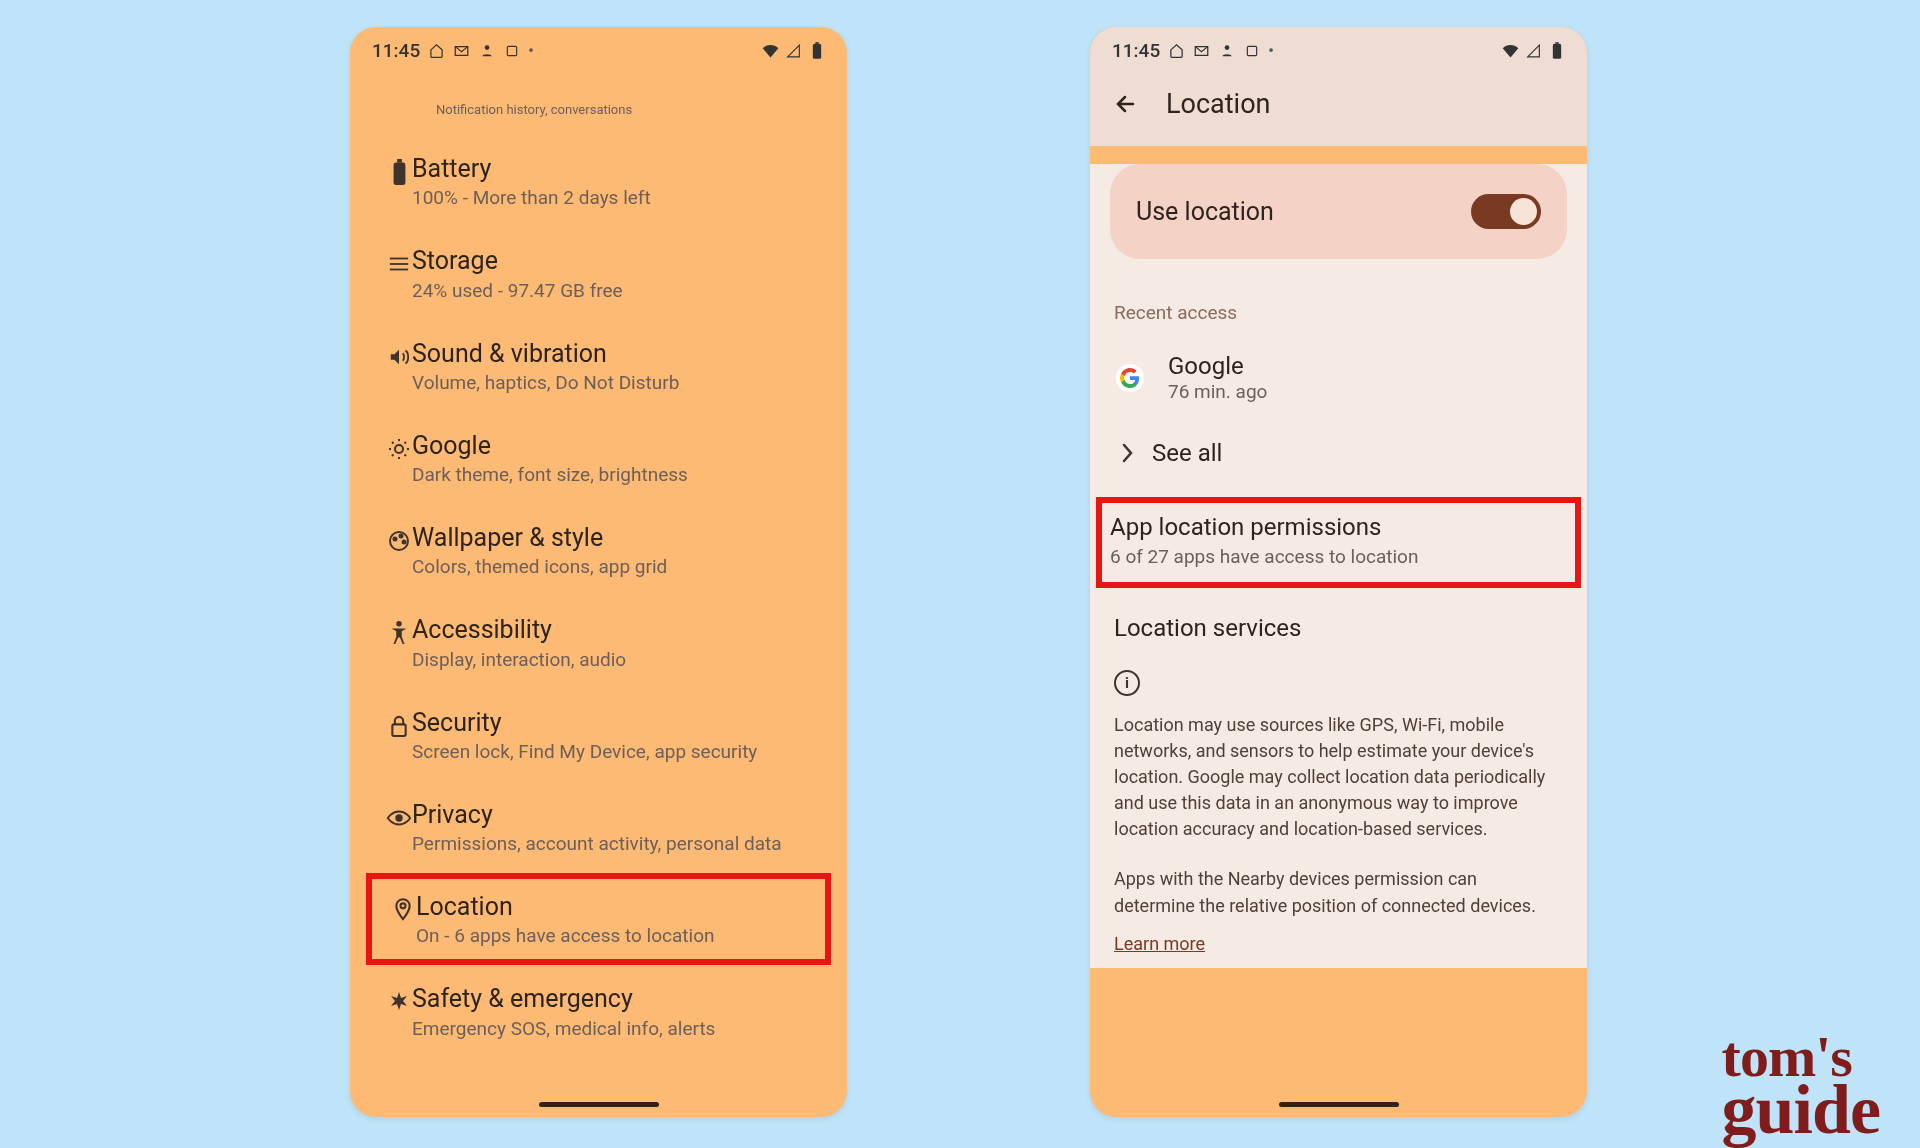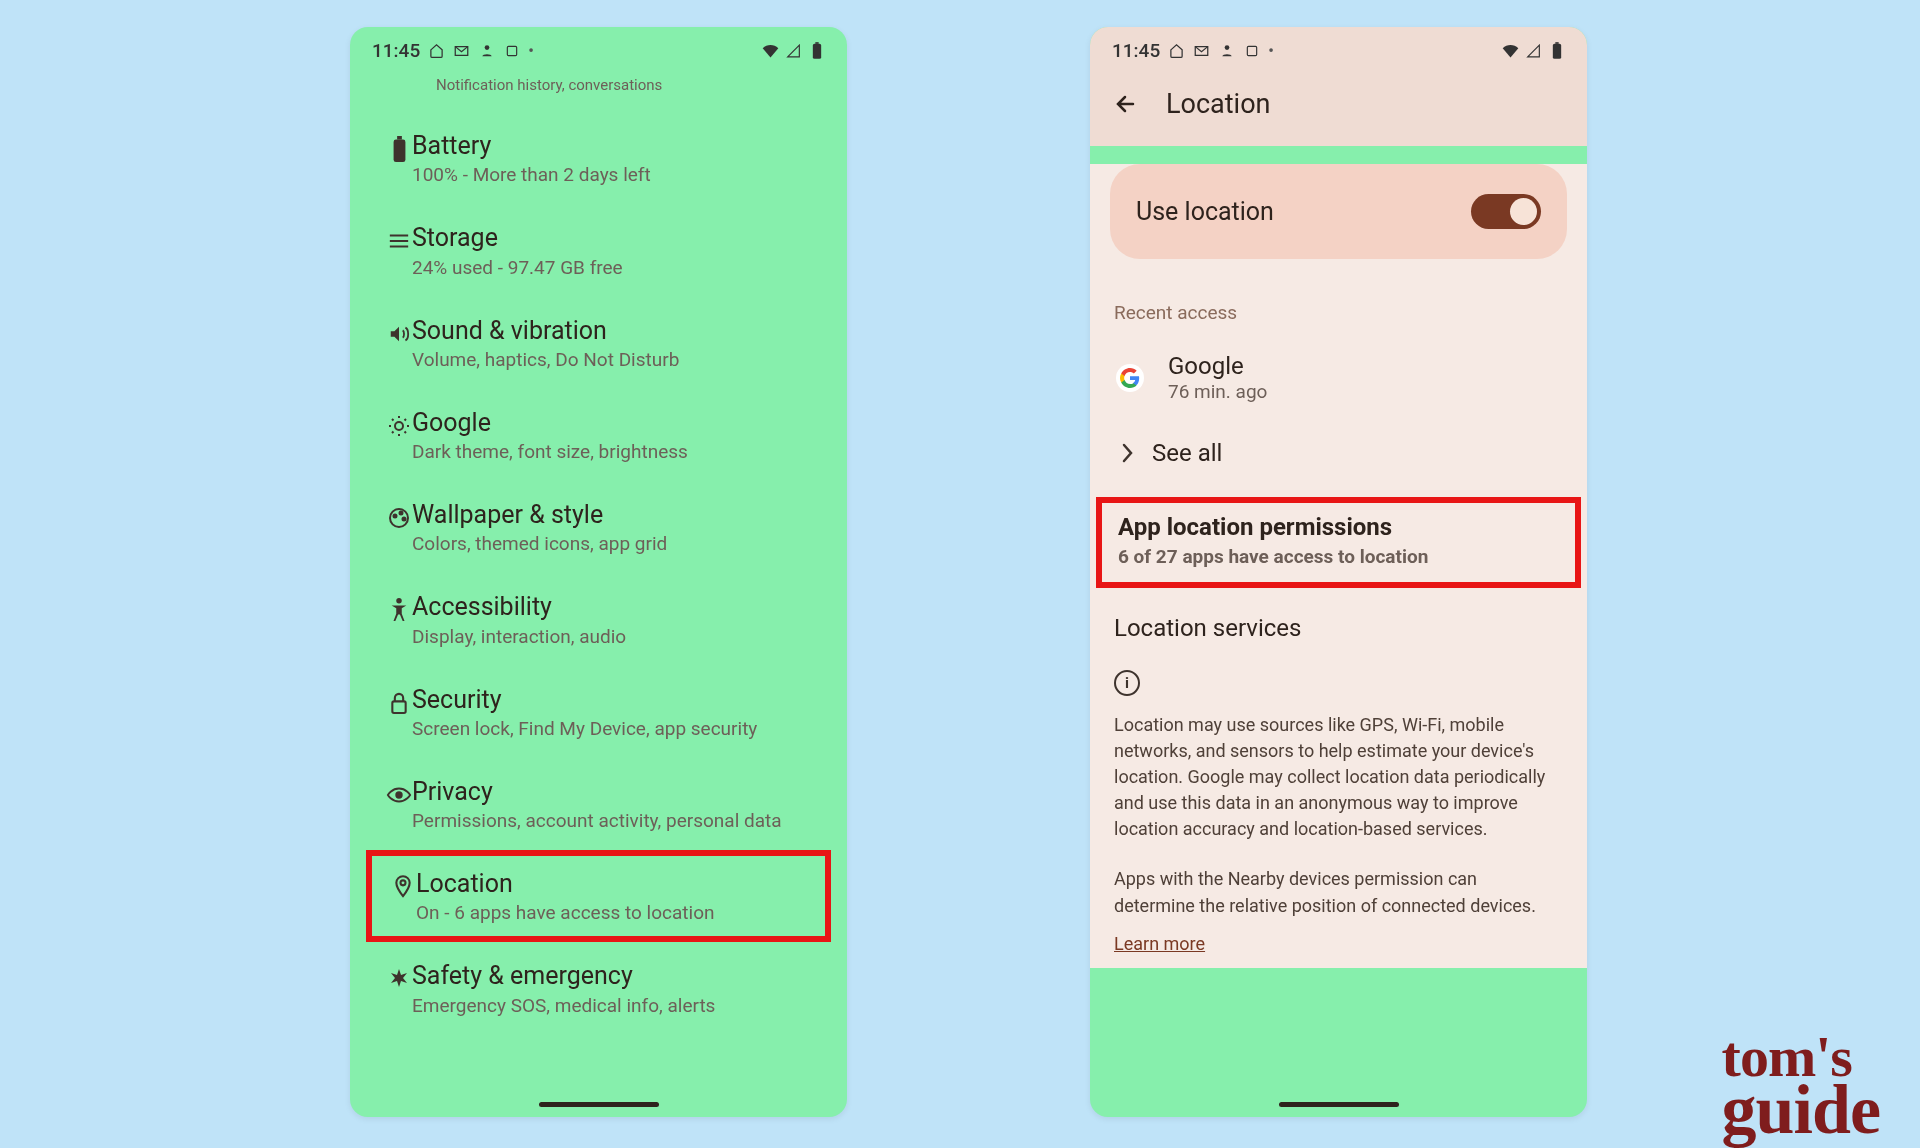--- a/index.html
+++ b/index.html
@@ -8,22 +8,22 @@
     font-family: -apple-system, BlinkMacSystemFont, 'Segoe UI', Roboto, sans-serif;
     width: 1920px;
     height: 1148px;
     overflow: hidden;
     position: relative;
   }
   .phone {
     position: absolute;
     width: 497px;
     height: 1090px;
-    background: #86efac;
-    border-radius: 18px;
+    background: #fdba74;
+    border-radius: 26px;
     overflow: hidden;
     box-shadow: 0 2px 6px rgba(0,0,0,0.08);
   }
   #phone-left { left: 350px; top: 27px; }
   #phone-right { left: 1090px; top: 27px; }
 
   
   .status-bar {
     display: flex;
     justify-content: space-between;
@@ -34,22 +34,23 @@
     font-weight: 500;
   }
   .status-left { display: flex; align-items: center; gap: 8px; }
   .status-right { display: flex; align-items: center; gap: 6px; }
   .mini-icon { width: 17px; height: 17px; display:inline-flex; align-items:center; justify-content:center; color:#3a3a3a; }
   .dot { font-size: 16px; color:#555; }
 
   
   .partial-text {
     color: #6d5f58;
-    font-size: 15px;
+    font-size: 13px;
     padding: 8px 40px 18px 86px;
+    margin-top: 26px;
   }
   .settings-item {
     display: flex;
     align-items: flex-start;
     padding: 18px 32px 18px 36px;
   }
   .settings-item .icon-slot {
     width: 26px;
     height: 30px;
     display:flex; align-items:center; justify-content:center;
@@ -105,22 +106,21 @@
   .recent-row .rtxt .sub{ font-size:19px; color:#6d5f58; }
   .see-all {
     display:flex; align-items:center; gap:16px; padding: 22px 8px;
   }
   .see-all .chev{ width:18px; height:22px; display:flex; align-items:center; justify-content:center; color:#3e332d; font-size:22px;}
   .see-all .label{ font-size:24px; color:#2e231d; }
 
   .app-perm-box {
     border: 6px solid #e81515;
     margin: 8px -14px 0 -14px;
-    padding: 10px 16px 14px 16px;
-    font-weight: bold;
+    padding: 10px 16px 14px 8px;
   }
   .app-perm-box .title{ font-size:24px; color:#2e231d; }
   .app-perm-box .sub{ font-size:19px; color:#6d5f58; margin-top:4px; }
 
   .loc-services-title{ font-size:24px; color:#2e231d; padding: 26px 4px 8px 4px;}
   .info-icon-row { padding: 20px 4px 10px 4px; }
   .info-icon {
     width:26px; height:26px; border:2px solid #3e332d; border-radius:50%;
     display:flex; align-items:center; justify-content:center; font-size:15px; color:#3e332d; font-weight:700;
   }

